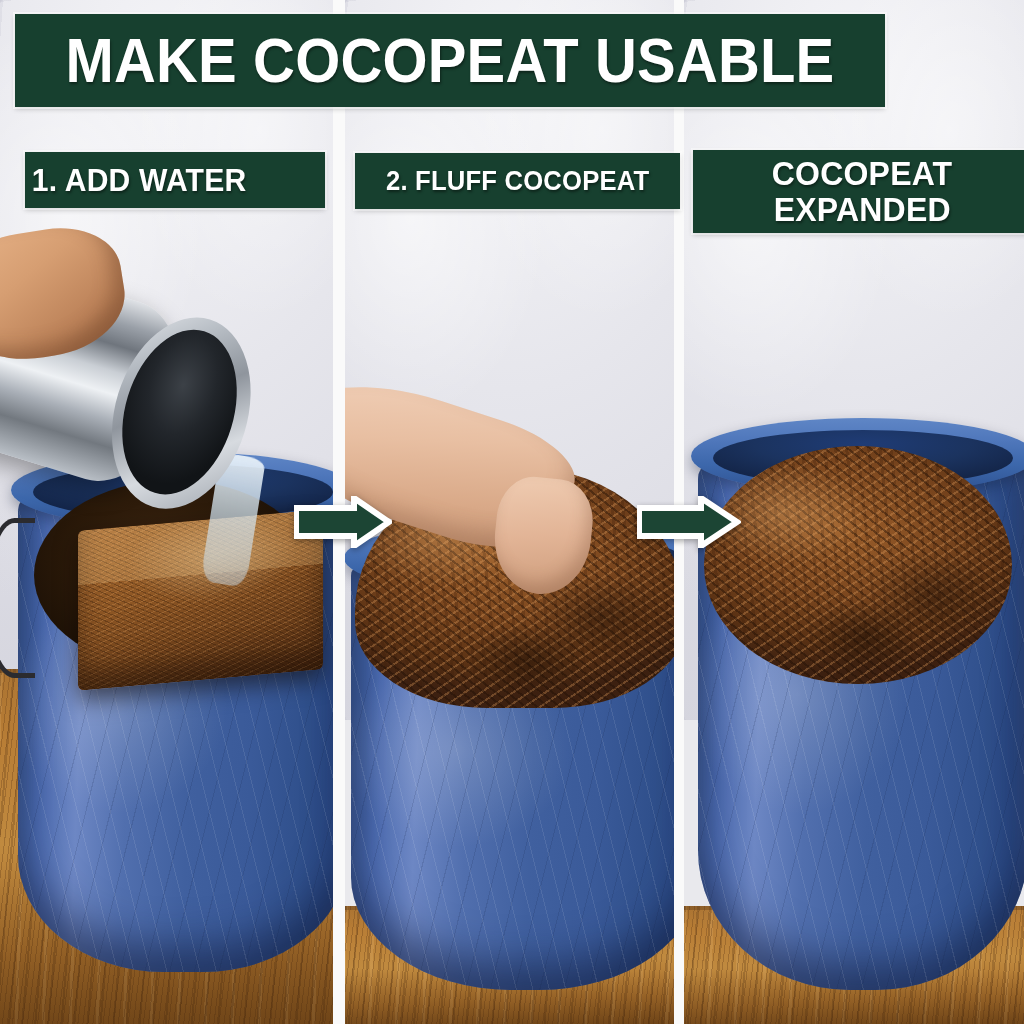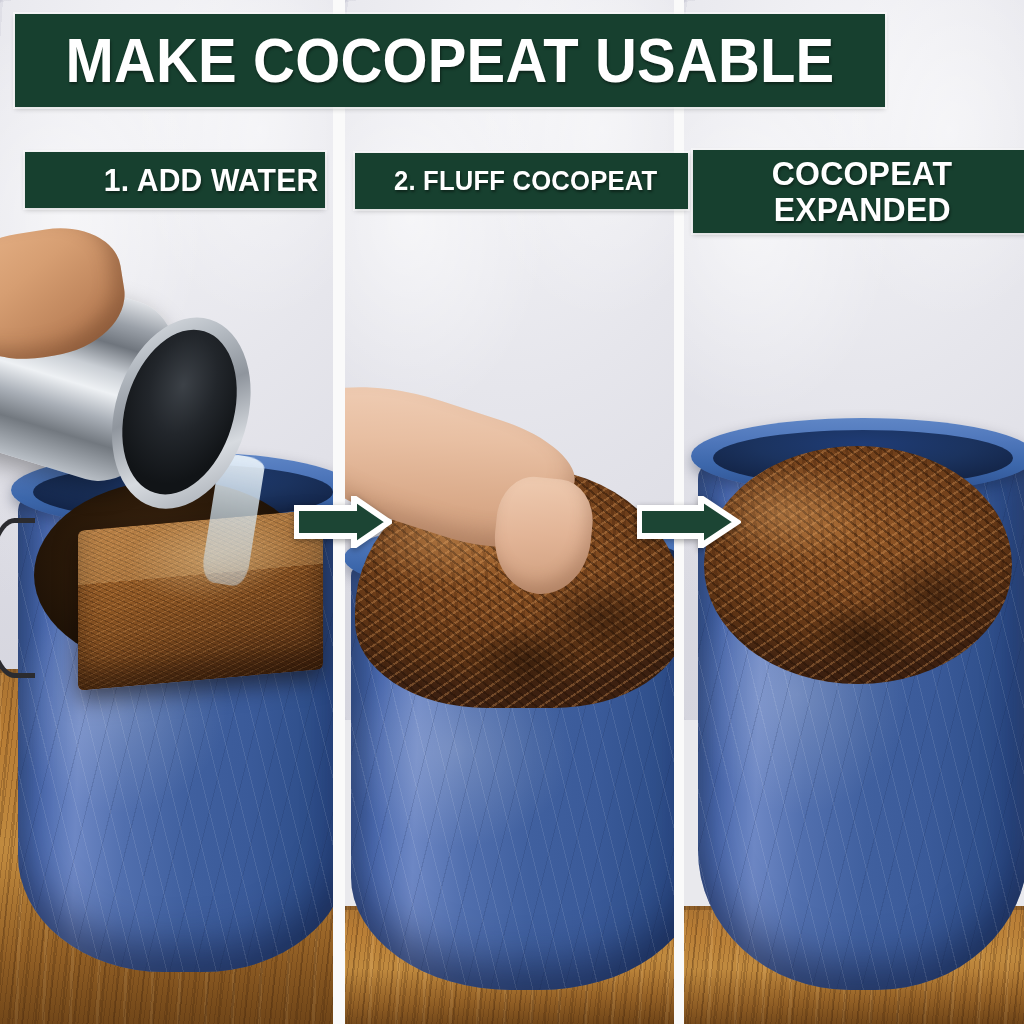--- a/index.html
+++ b/index.html
@@ -158,27 +158,27 @@
   .banner .txt{color:#fff;font-weight:700;letter-spacing:.2px;
     text-shadow:1px 2px 3px rgba(0,0,0,.45);text-align:center;
     font-family:"Liberation Sans",sans-serif;}
 
   #title-banner{left:15px;top:14px;width:870px;height:93px;
     display:flex;align-items:center;justify-content:center;
     outline:2px solid rgba(255,255,255,.55);}
   #title-banner .txt{font-size:63px;line-height:1;transform:scaleX(.92);}
 
   #label1{left:25px;top:152px;width:300px;height:56px;
-    display:flex;align-items:center;justify-content:flex-end;
+    display:flex;align-items:center;justify-content:flex-start;
     outline:2px solid rgba(255,255,255,.45);}
   #label1 .txt{font-size:32px;transform:scaleX(.94);}
 
   #label2{left:355px;top:153px;width:325px;height:56px;
     display:flex;align-items:center;justify-content:center;
-    outline:2px solid rgba(255,255,255,.45);padding-left:8px;}
+    outline:2px solid rgba(255,255,255,.45);}
   #label2 .txt{font-size:27px;transform:scaleX(.95);}
 
   #label3{left:693px;top:150px;width:339px;height:83px;
     display:flex;flex-direction:column;align-items:center;justify-content:center;
     outline:2px solid rgba(255,255,255,.45);}
   #label3 .txt{font-size:33px;line-height:1.08;transform:scaleX(.97);}
 </style>
 </head>
 <body>
 

